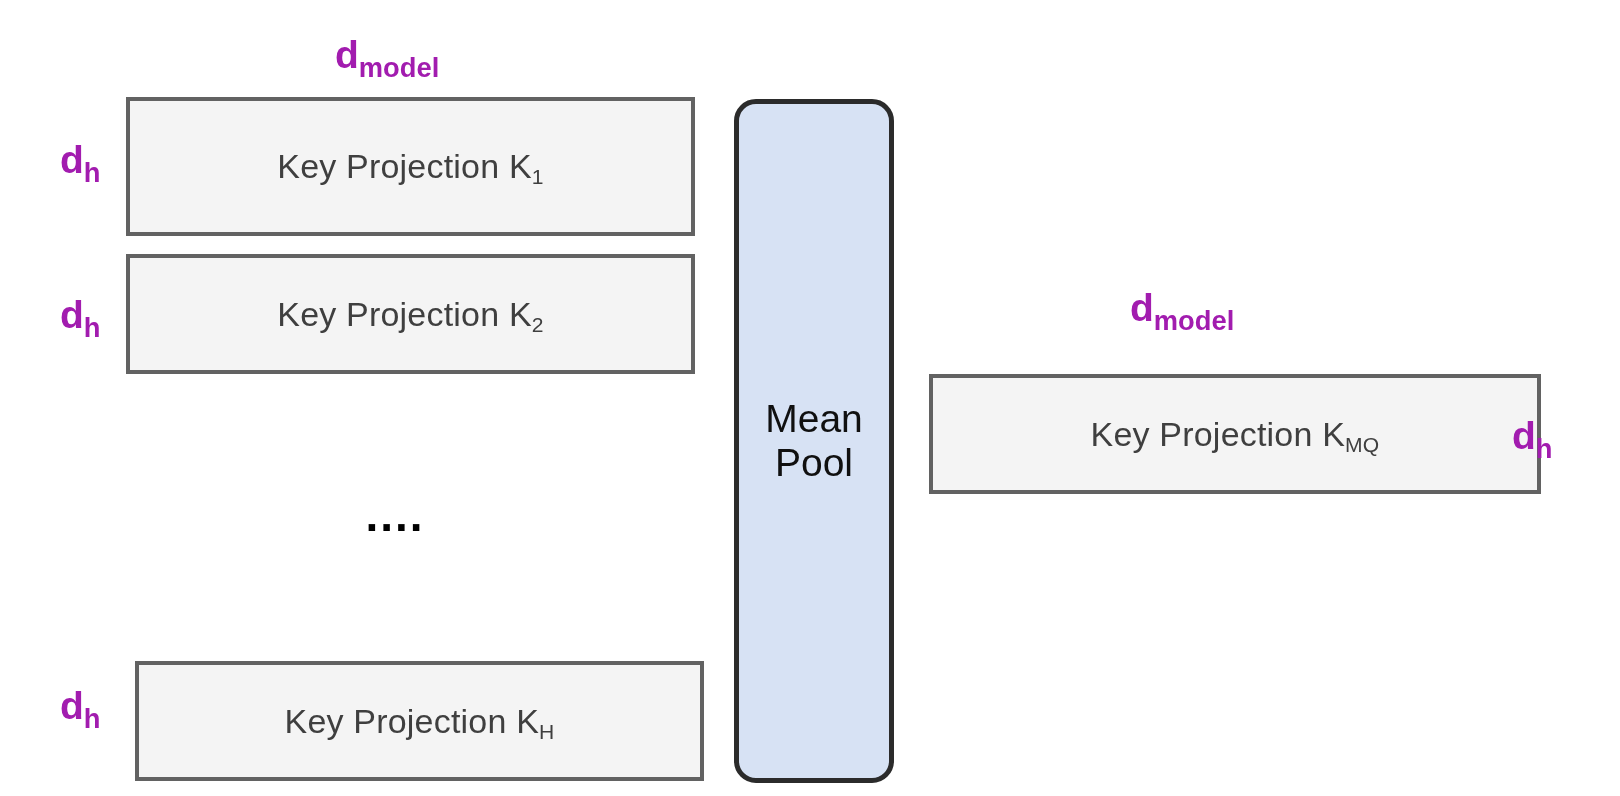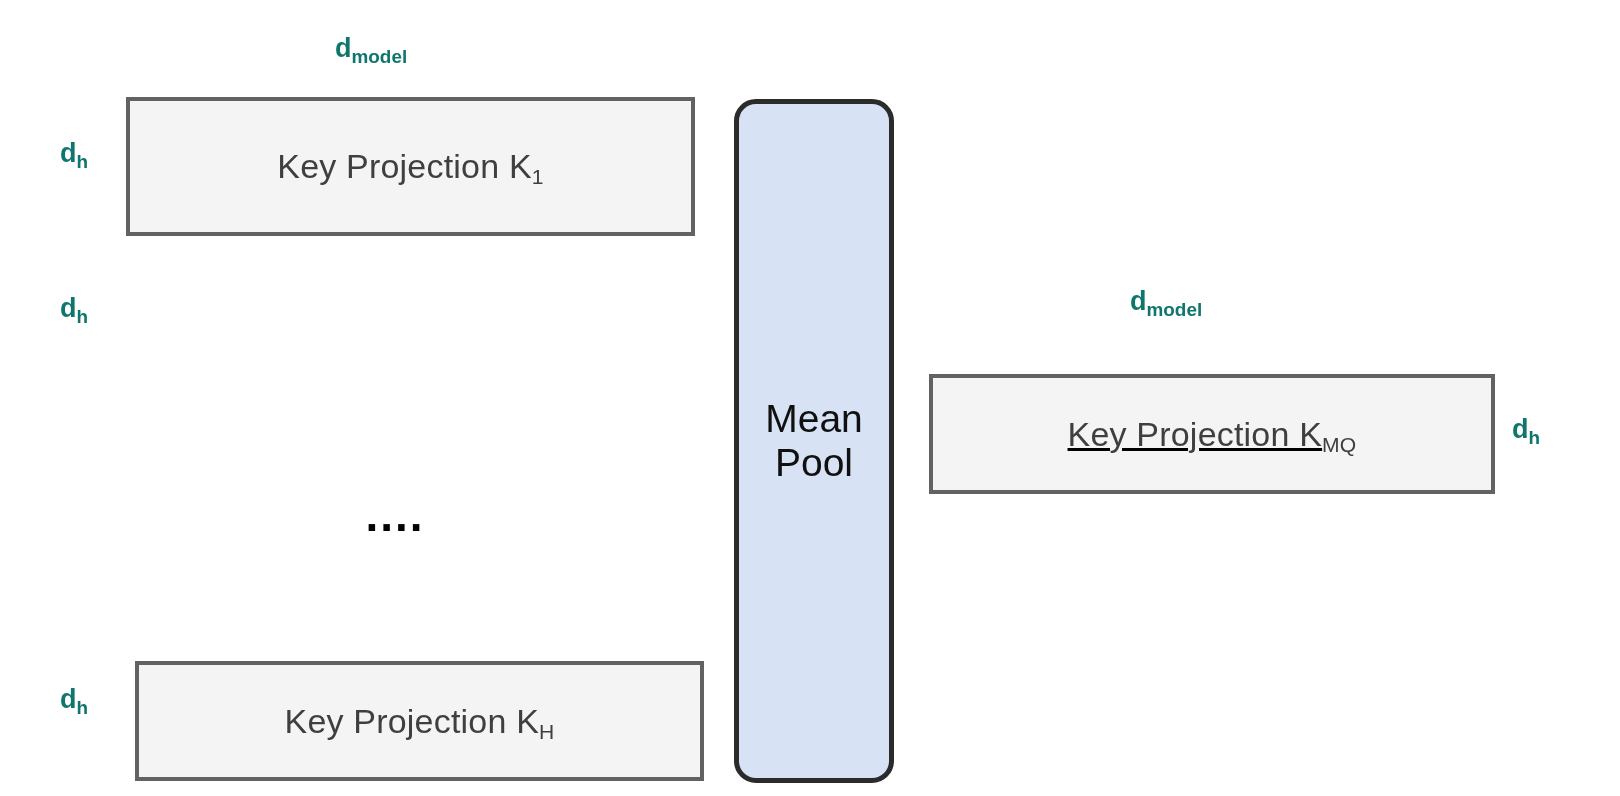--- a/index.html
+++ b/index.html
@@ -60,23 +60,23 @@
     font-size: 39px;
     line-height: 1.12;
     color: #101010;
     text-align: center;
     white-space: pre-line;
   }
 
   
   .dim {
     position: absolute;
-    font-size: 27px;
+    font-size: 39px;
     font-weight: 700;
-    color: #0f766e;
+    color: #a21caf;
     white-space: nowrap;
   }
   .dim sub {
     font-size: 0.70em;
     font-weight: 700;
     vertical-align: baseline;
     position: relative;
     top: 0.33em;
     line-height: 1;
   }
@@ -110,39 +110,42 @@
   <div class="dim" style="left:60px; top:138px;">
     <span>d</span><sub>h</sub>
   </div>
   <div class="proj-box" style="left:126px; top:97px; width:569px; height:139px;">
     <span class="proj-label"><span>Key Projection K</span><sub>1</sub></span>
   </div>
 
   <div class="dim" style="left:60px; top:293px;">
     <span>d</span><sub>h</sub>
   </div>
+  <div class="proj-box" style="left:126px; top:254px; width:569px; height:120px;">
+    <span class="proj-label"><span>Key Projection K</span><sub>2</sub></span>
+  </div>
 
   <div id="vdots">....</div>
 
   <div class="dim" style="left:60px; top:684px;">
     <span>d</span><sub>h</sub>
   </div>
   <div class="proj-box" style="left:126px; top:661px; width:569px; height:120px;margin-left:9px;">
     <span class="proj-label"><span>Key Projection K</span><sub>H</sub></span>
   </div>
 
   <div id="mean-pool">
     <span class="mp-text">Mean
 Pool</span>
   </div>
 
   <div class="dim" style="left:1130px; top:286px;">
     <span>d</span><sub>model</sub>
   </div>
 
-  <div class="proj-box" style="left:929px; top:374px; width:566px; height:120px;text-decoration:underline;">
+  <div class="proj-box" style="left:929px; top:374px; width:612px; height:120px;">
     <span class="proj-label"><span>Key Projection K</span><sub>MQ</sub></span>
   </div>
   <div class="dim" style="left:1512px; top:414px;">
     <span>d</span><sub>h</sub>
   </div>
 
 </div>
 
 </body></html>

